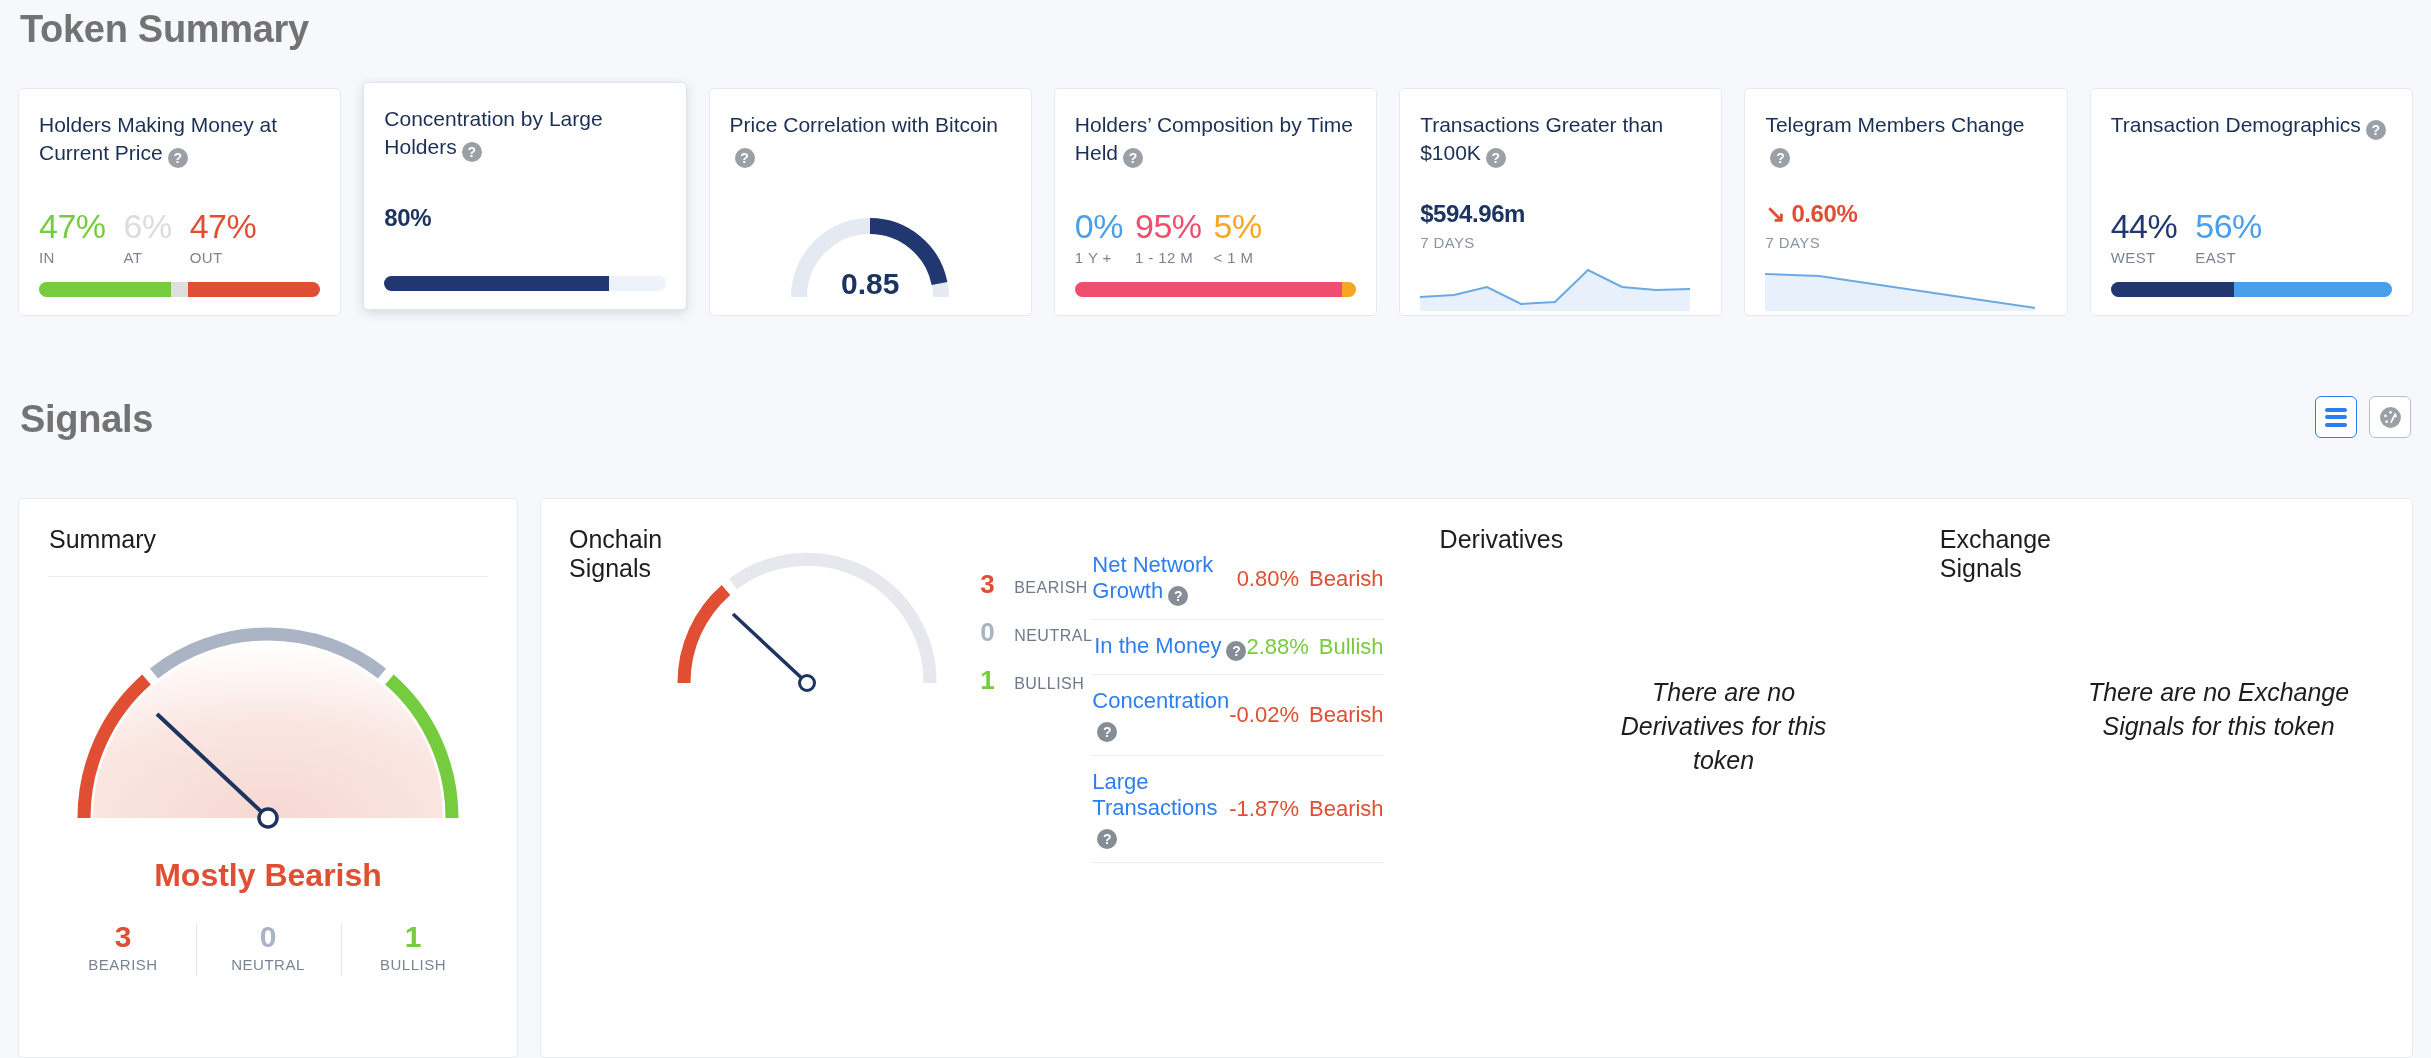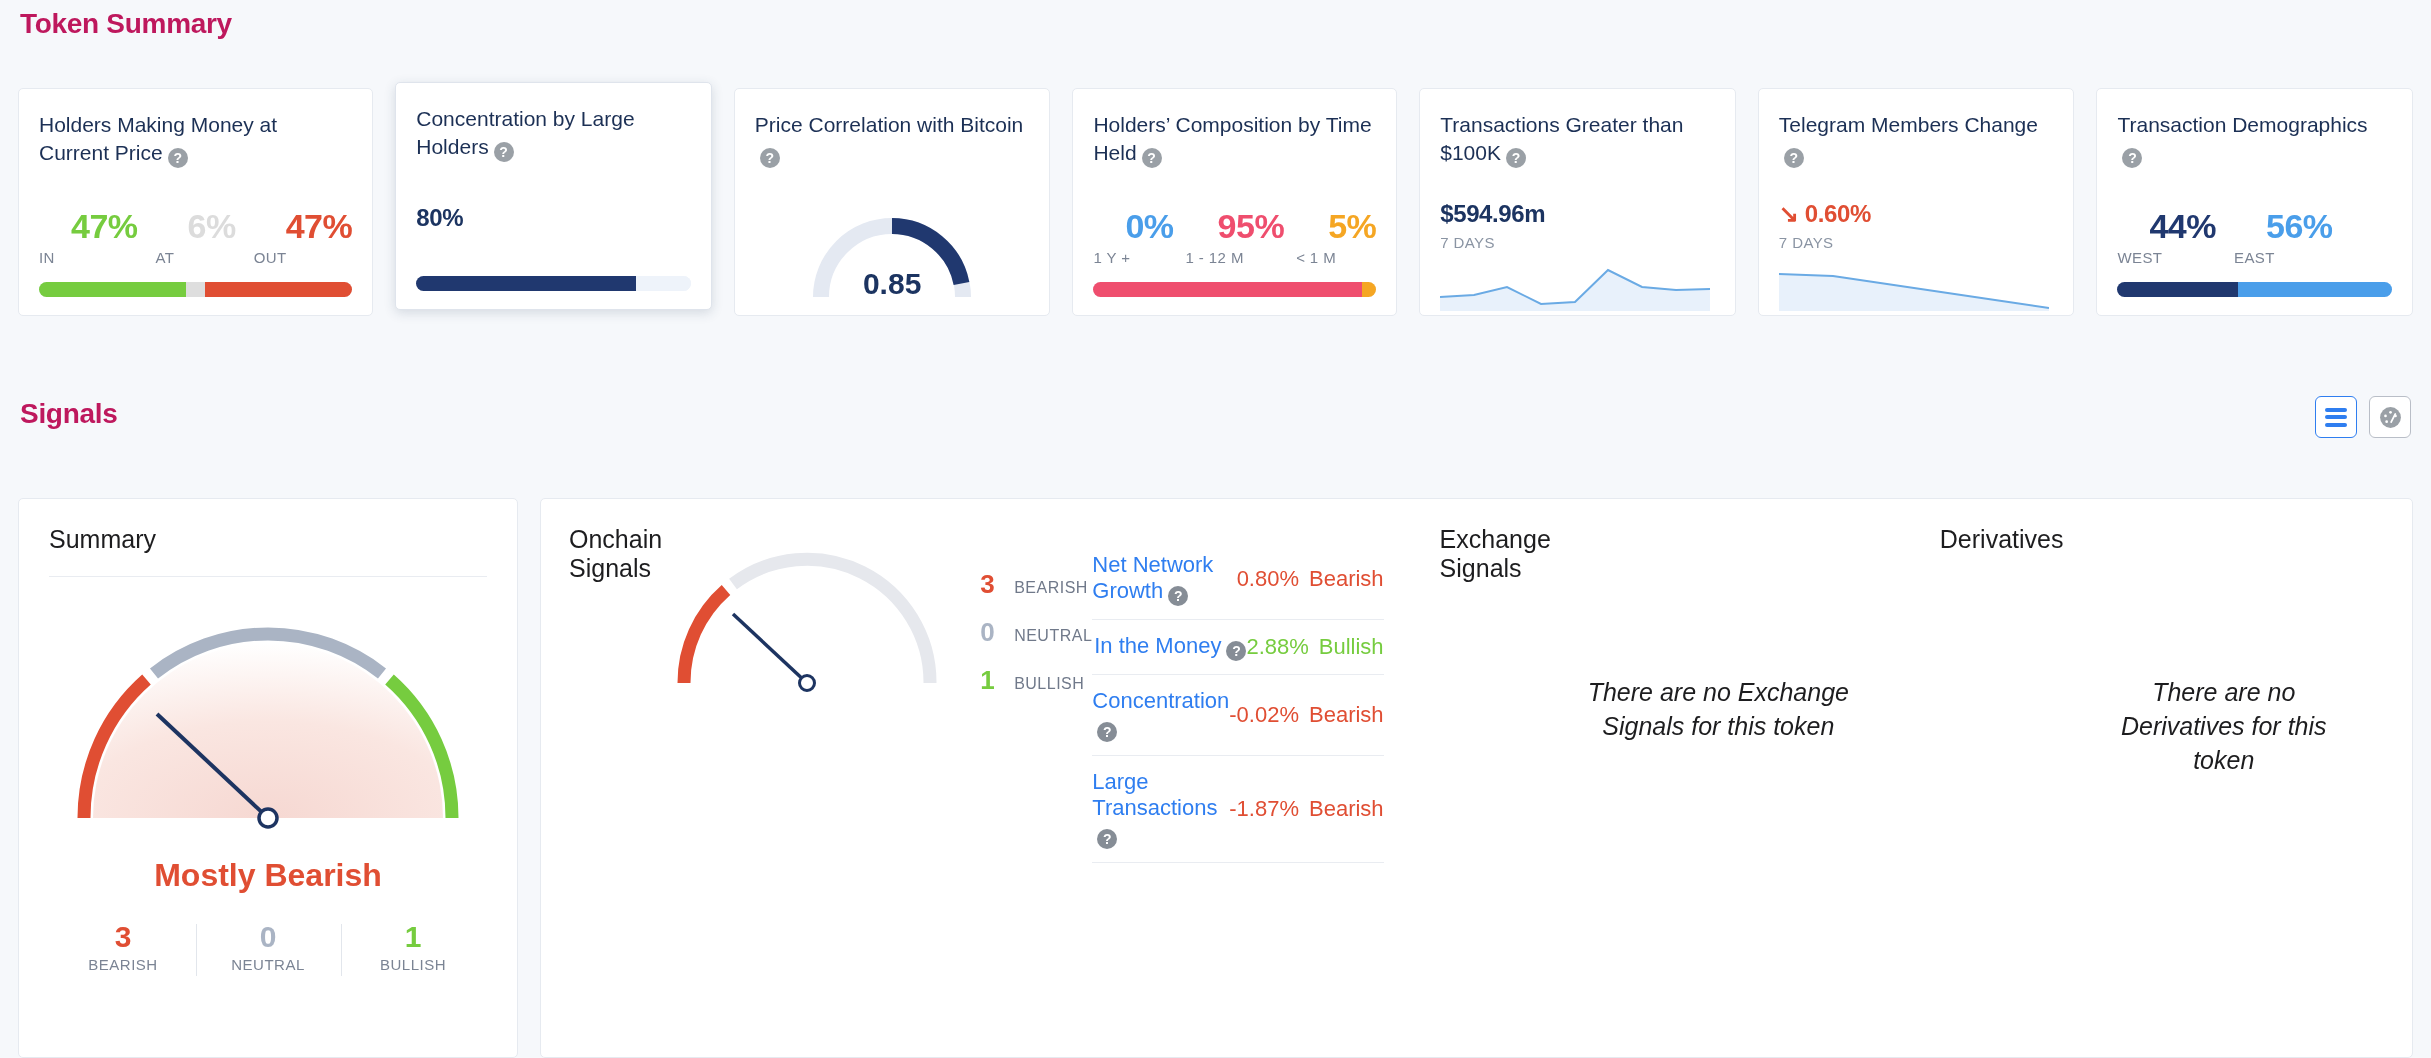--- a/index.html
+++ b/index.html
@@ -7,23 +7,23 @@
     width: 2431px;
     height: 1058px;
     background: #f6f8fb;
     font-family: "Liberation Sans", sans-serif;
     overflow: hidden;
   }
   .page { width: 2431px; height: 1058px; position: relative; }
 
   
   .section-title {
-    font-size: 28px;
+    font-size: 38px;
     font-weight: bold;
-    color: #be185d;
+    color: #737373;
     letter-spacing: -0.3px;
   }
   #token-summary-title { position: absolute; left: 20px; top: 8px; }
   #signals-title { position: absolute; left: 20px; top: 398px; }
 
   
   .summary-row {
     position: absolute;
     left: 18px; top: 88px;
     width: 2395px; height: 228px;
@@ -67,24 +67,23 @@
     font-family: "Liberation Sans", sans-serif;
   }
   .card-body { margin-top: auto; }
 
   
   .stats { display: flex; align-items: baseline; }
   .stat { margin-right: 18px; }
   .stat:last-child { margin-right: 0; }
   .stat-val {
     font-size: 34px;
-    font-weight: bold;
+    font-weight: normal;
     line-height: 1.05;
     letter-spacing: -0.5px;
-    margin-left: 32px;
   }
   .stat-lab {
     font-size: 15px;
     color: #7b8494;
     letter-spacing: 0.4px;
     margin-top: 4px;
   }
   .big-val {
     font-size: 24px;
     font-weight: bold;
@@ -517,27 +516,27 @@
               <span>Large Transactions</span><span class="help-icon">?</span>
             </div>
             <div class="sig-vals" style="color:#e04e33">
               <span class="sig-pct">-1.87%</span><span class="sig-lab">Bearish</span>
             </div>
           </div>
         </div>
       </div>
 
       <div class="subpanel">
+        <div class="panel-title">Derivatives</div>
+        <div class="panel-rule"></div>
+        <div class="empty-msg">There are no Derivatives for this token</div>
+      </div>
+
+      <div class="subpanel">
         <div class="panel-title">Exchange Signals</div>
         <div class="panel-rule"></div>
         <div class="empty-msg">There are no Exchange Signals for this token</div>
       </div>
 
-      <div class="subpanel">
-        <div class="panel-title">Derivatives</div>
-        <div class="panel-rule"></div>
-        <div class="empty-msg">There are no Derivatives for this token</div>
-      </div>
-
     </div>
   </div>
 
 </div>
 
 </body></html>

